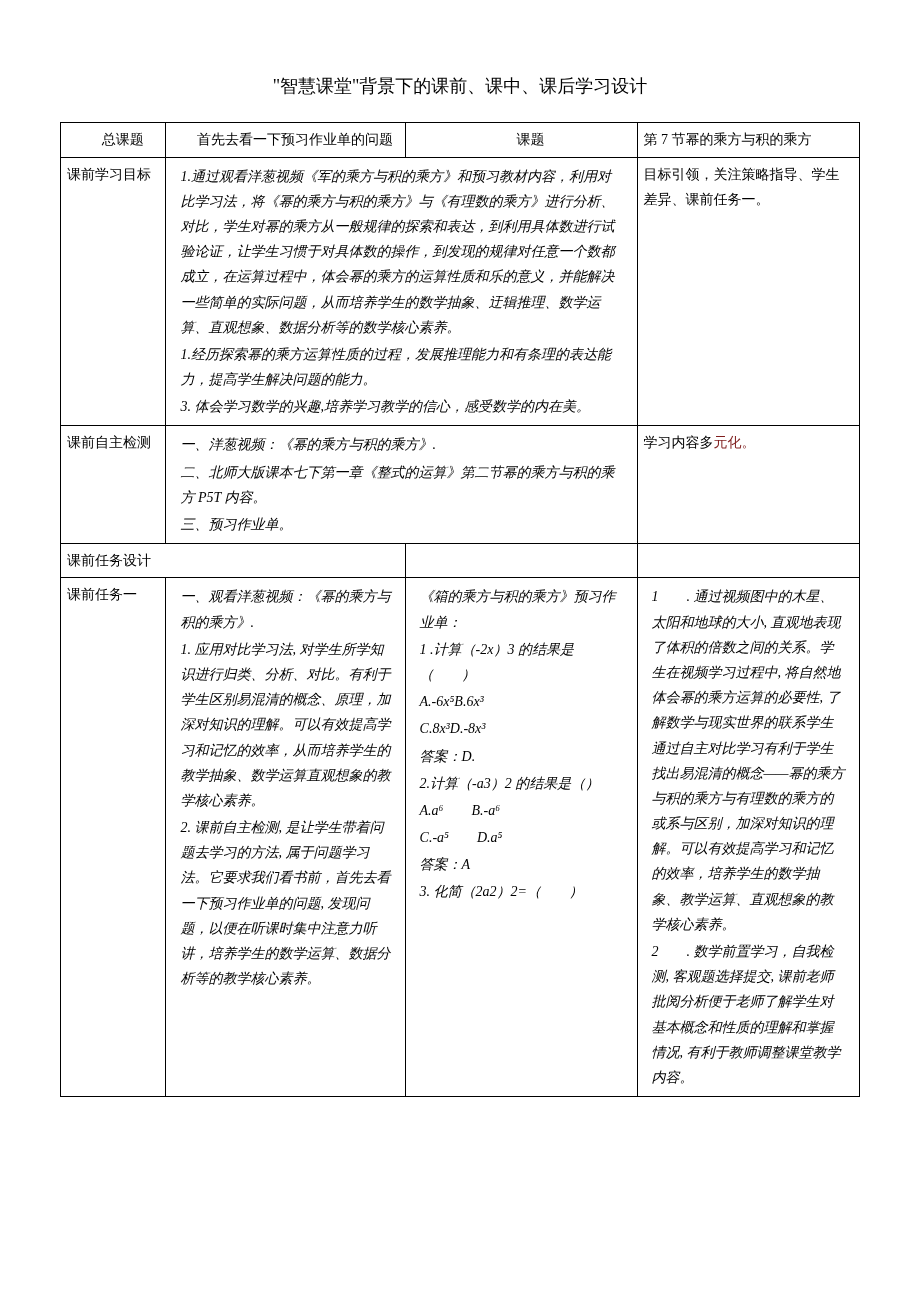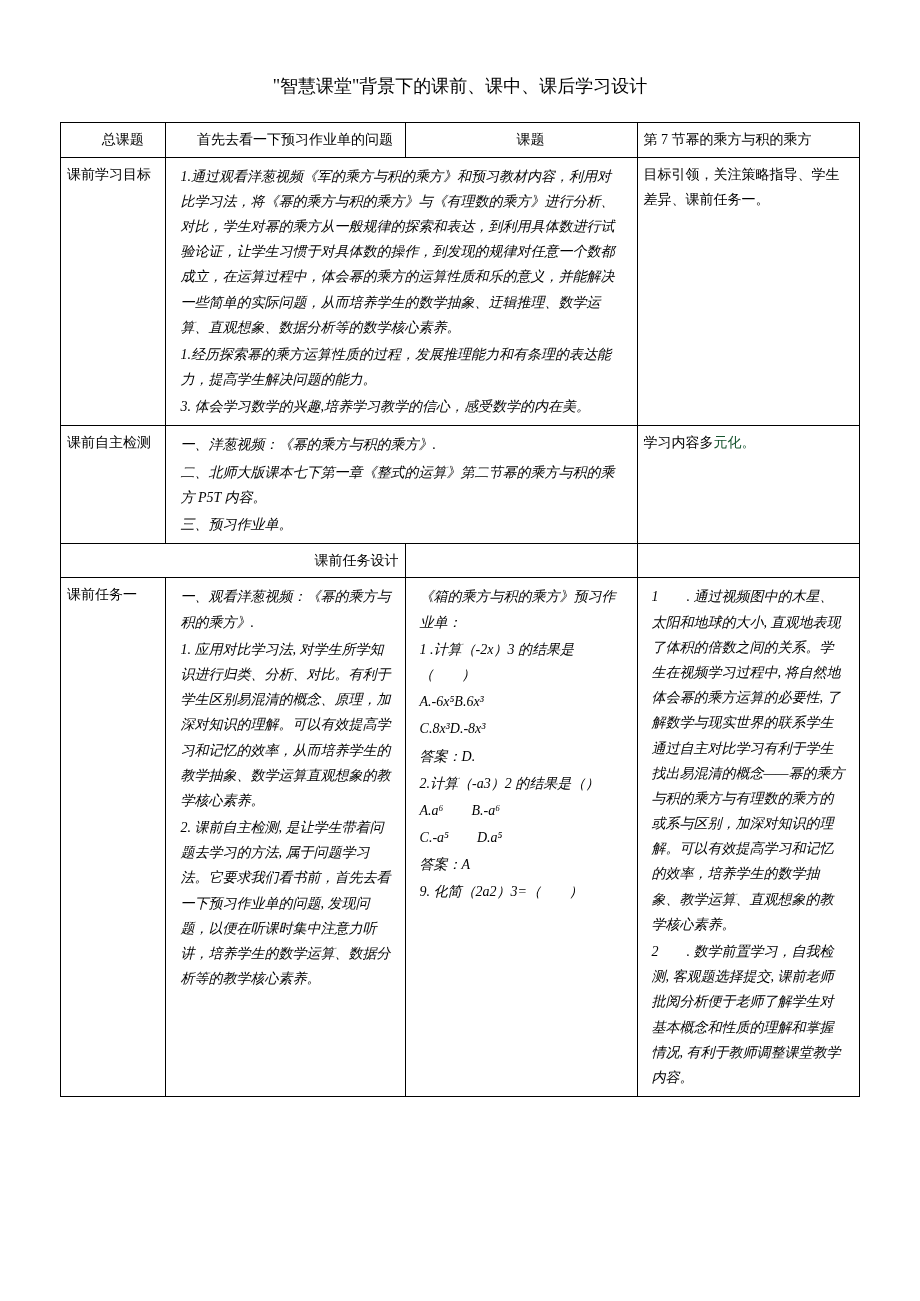--- a/index.html
+++ b/index.html
@@ -26,28 +26,28 @@
   width: 100%;
   table-layout: fixed;
 }
 td {
   border: 1px solid #000;
   padding: 4px 6px;
   vertical-align: top;
   word-wrap: break-word;
 }
 .center { text-align: center; padding-left: 25px; }
-.red { color: #14532d; }
+.red { color: #7f1d1d; }
 .p { margin: 2px 8px; font-style: italic; }
 .col-label { width: 11%; }
 .col-wide { width: 30%; }
 .col-mid { width: 29%; }
 .col-right { width: 30%; }
 .section-header td {
-  text-align: right;
+  text-align: left;
   margin-left: 36px;
 }
 </style>
 </head>
 <body>
 
 <div class="page">
   <h1 class="title">"智慧课堂"背景下的课前、课中、课后学习设计</h1>
 
   <table>
@@ -108,21 +108,21 @@
           <span>A.a⁶</span>
           &nbsp;&nbsp;&nbsp;&nbsp;&nbsp;&nbsp;
           <span>B.-a⁶</span>
         </div>
         <div class="p">
           <span>C.-a⁵</span>
           &nbsp;&nbsp;&nbsp;&nbsp;&nbsp;&nbsp;
           <span>D.a⁵</span>
         </div>
         <div class="p">答案：A</div>
-        <div class="p">9. 化简（2a2）3=（　　）</div>
+        <div class="p">3. 化简（2a2）2=（　　）</div>
       </td>
       <td>
         <div class="p">1　　. 通过视频图中的木星、太阳和地球的大小, 直观地表现了体积的倍数之间的关系。学生在视频学习过程中, 将自然地体会幂的乘方运算的必要性, 了解数学与现实世界的联系学生通过自主对比学习有利于学生找出易混清的概念——幂的乘方与积的乘方与有理数的乘方的或系与区别，加深对知识的理解。可以有效提高学习和记忆的效率，培养学生的数学抽象、教学运算、直观想象的教学核心素养。</div>
         <div class="p">2　　. 数学前置学习，自我检测, 客观题选择提交, 课前老师批阅分析便于老师了解学生对基本概念和性质的理解和掌握情况, 有利于教师调整课堂教学内容。</div>
       </td>
     </tr>
   </tbody>
     </table>
 </div>
 

